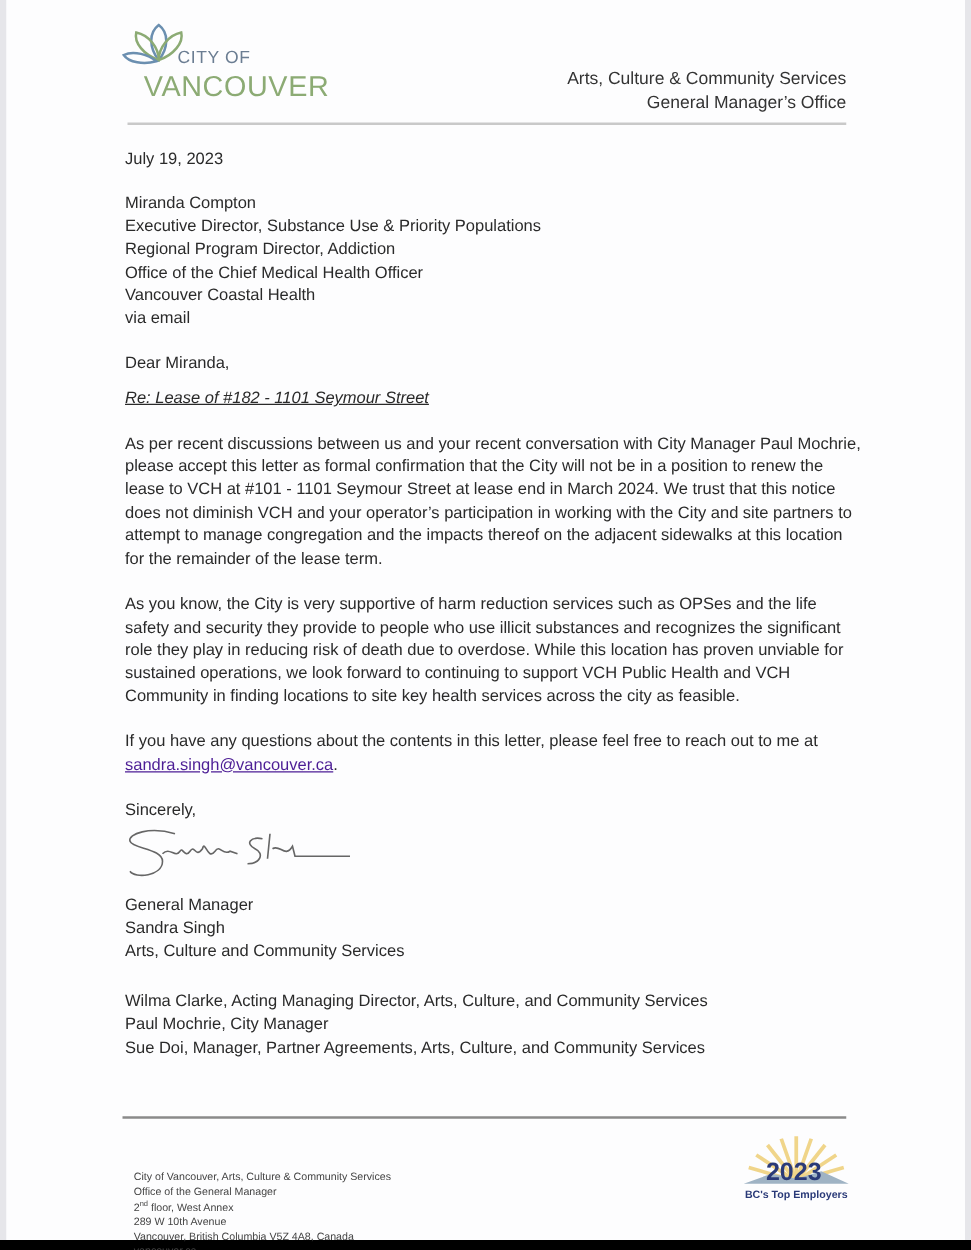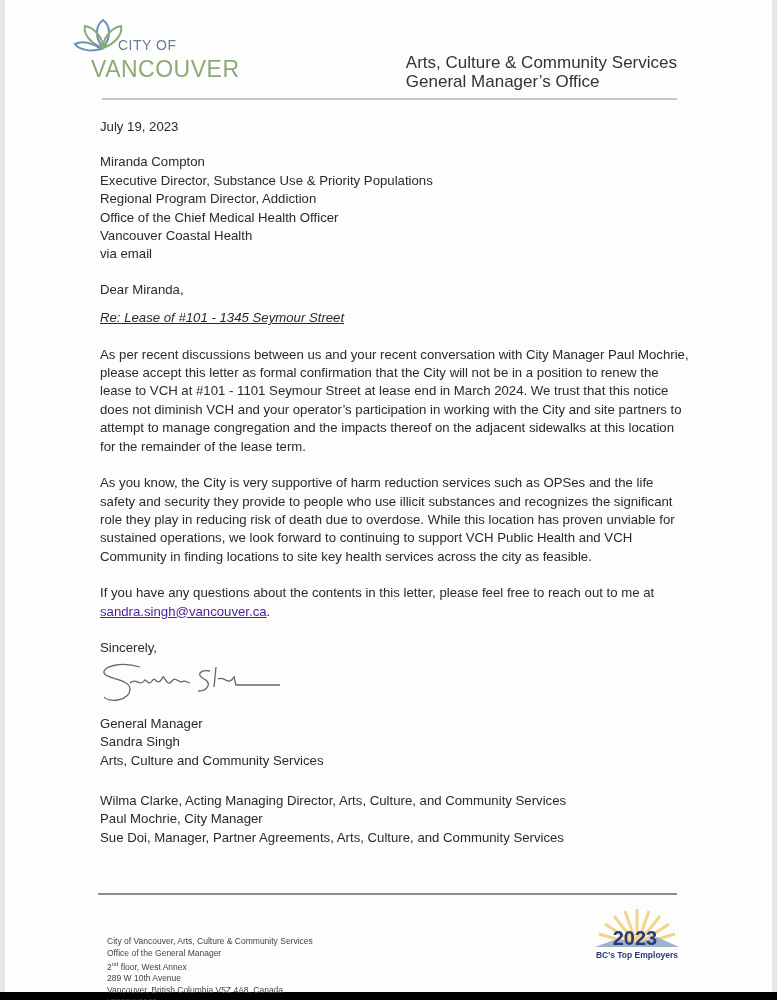--- a/index.html
+++ b/index.html
@@ -7,30 +7,30 @@
       width: 777px; height: 1000px; background: #000; position: relative; overflow: hidden;
       font-family: "Liberation Sans", sans-serif;
     }
     .page {
       position: absolute; left: 0; top: 0; width: 777px; height: 992px;
       background: #fdfdfe;
       border-left: 5px solid #e6e6ea;
       border-right: 5px solid #e6e6ea;
       box-sizing: border-box;
     }
-    .logo { position: absolute; left: 68px; top: 18px; width: 180px; height: 70px; }
+    .logo { position: absolute; left: 92px; top: 18px; width: 180px; height: 70px; }
     .logo svg { position: absolute; left: 0; top: 0; }
     .logo .city-of {
       position: absolute; left: 45px; top: 19px; font-size: 14px; color: #6b7d92; letter-spacing: 0.5px;
     }
     .logo .vancouver {
       position: absolute; left: 18px; top: 38px; font-size: 23px; color: #8cab74; letter-spacing: 0.5px;
     }
     .dept {
-      position: absolute; right: 95px; top: 53px; font-size: 17px; color: #333; line-height: 19px;
+      position: absolute; right: 95px; top: 53px; text-align: right; font-size: 14px; color: #333; line-height: 19px;
     }
     .hr-top { position: absolute; left: 97px; right: 95px; top: 98px; height: 2px; background: #c9c9c9; }
     .letter {
       position: absolute; left: 95px; top: 118px; width: 590px; font-size: 13.2px; color: #2a2a2a; line-height: 18.4px;
     }
     .letter p { margin: 0; }
     .date { margin-bottom: 17px !important; }
     .addr { margin-bottom: 17px !important; }
     .salutation { margin-bottom: 10px !important; }
     .re { font-style: italic; text-decoration: underline; margin-bottom: 18px !important; }
@@ -83,21 +83,21 @@
     <div class="addr">
       <p>Miranda Compton</p>
       <p>Executive Director, Substance Use &amp; Priority Populations</p>
       <p>Regional Program Director, Addiction</p>
       <p>Office of the Chief Medical Health Officer</p>
       <p>Vancouver Coastal Health</p>
       <p>via email</p>
     </div>
 
     <p class="salutation">Dear Miranda,</p>
-    <p class="re">Re: Lease of #101 - 1345 Seymour Street</p>
+    <p class="re">Re: Lease of #182 - 1101 Seymour Street</p>
 
     <p class="para">As per recent discussions between us and your recent conversation with City Manager Paul Mochrie, please accept this letter as formal confirmation that the City will not be in a position to renew the lease to VCH at #101 - 1101 Seymour Street at lease end in March 2024.  We trust that this notice does not diminish VCH and your operator’s participation in working with the City and site partners to attempt to manage congregation and the impacts thereof on the adjacent sidewalks at this location for the remainder of the lease term.</p>
     <p class="para">As you know, the City is very supportive of harm reduction services such as OPSes and the life safety and security they provide to people who use illicit substances and recognizes the significant role they play in reducing risk of death due to overdose.  While this location has proven unviable for sustained operations, we look forward to continuing to support VCH Public Health and VCH Community in finding locations to site key health services across the city as feasible.</p>
 
     <p class="para"><span>If you have any questions about the contents in this letter, please feel free to reach out to me at </span><a class="email">sandra.singh@vancouver.ca</a><span>.</span></p>
 
     <p class="sincerely">Sincerely,</p>
 
     <svg class="signature" viewBox="0 0 200 52">
       <path d="M40 10 C20 4 2 10 4 16 C6 22 30 22 30 32 C30 44 8 46 4 40" fill="none" stroke="#666" stroke-width="1.3"></path>

